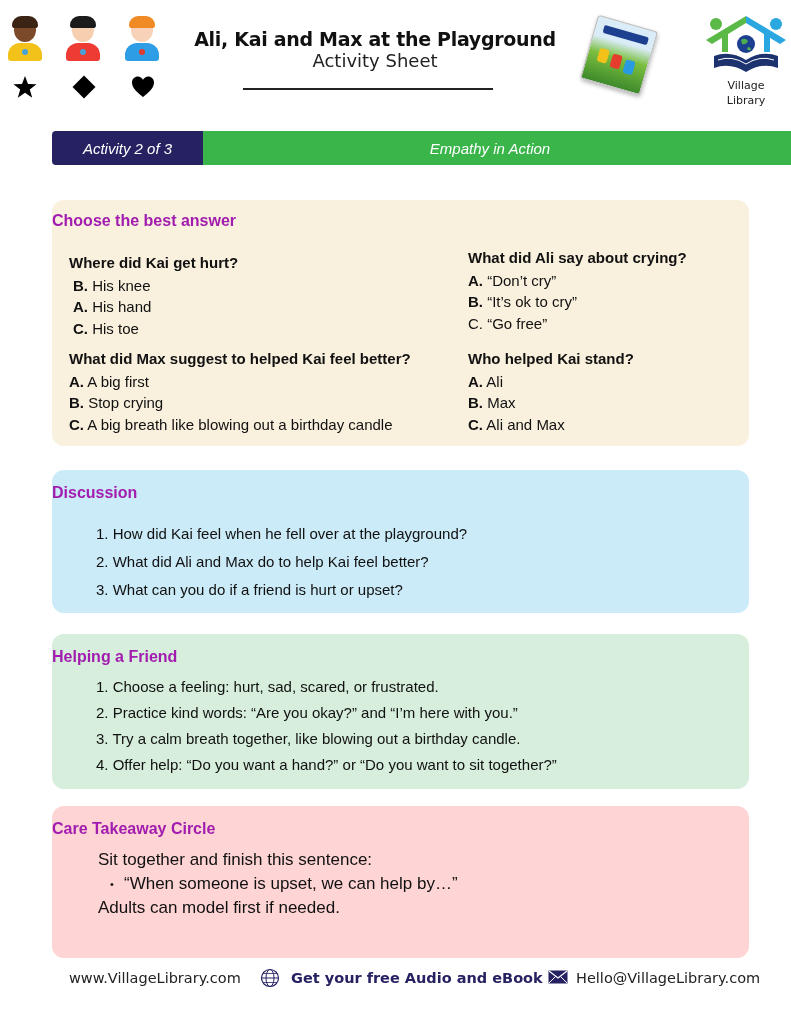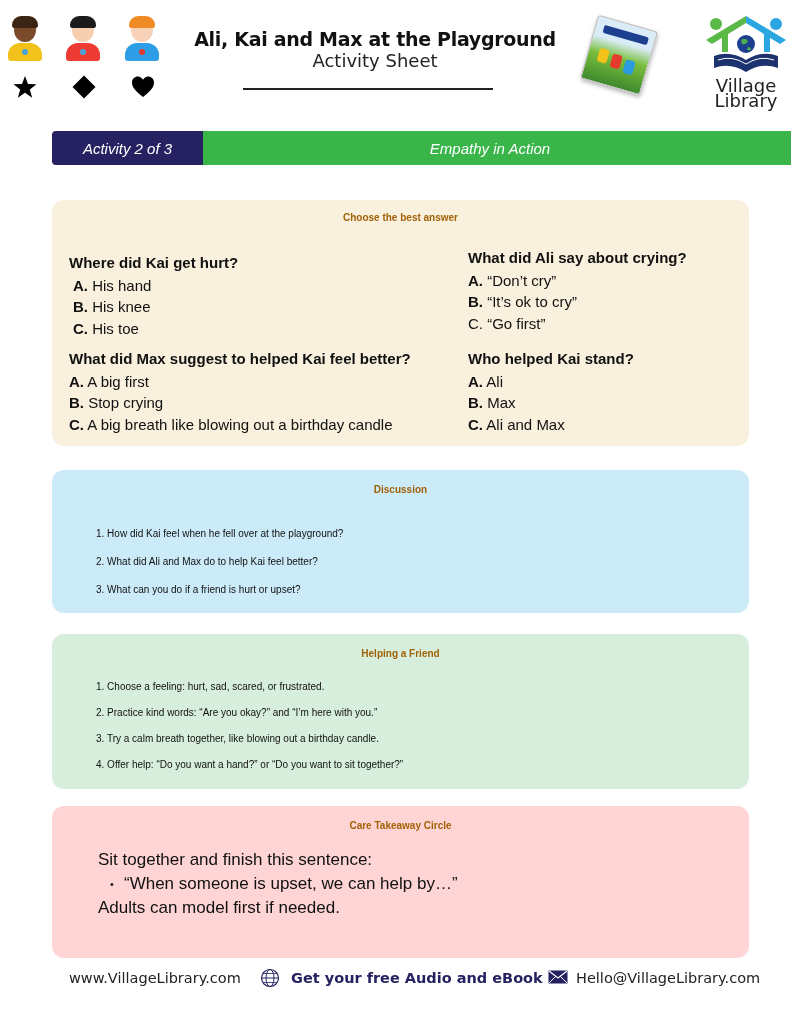--- a/index.html
+++ b/index.html
@@ -20,37 +20,37 @@
   .subtitle { font-family: "DejaVu Sans", sans-serif; font-size: 18px; color: #222; margin-top: 0px; line-height: 22px; }
   .title-rule { position: absolute; left: 243px; top: 88px; width: 250px; height: 2px; background: #222; }
   .book-cover { position: absolute; left: 588px; top: 22px; width: 62px; height: 66px; transform: rotate(16deg);
     background: linear-gradient(180deg, #d9ecf7 0%, #d9ecf7 30%, #7bbf3f 55%, #3e8a2c 100%);
     border: 1px solid #bbb; border-radius: 3px; box-shadow: 1px 2px 4px rgba(0,0,0,0.3); }
   .book-cover .bt { position: absolute; left: 8px; top: 7px; width: 46px; height: 8px; background: #1d3f8f; border-radius: 2px; }
   .book-cover .k1 { position:absolute; left:10px; top:30px; width:10px; height:14px; background:#f2c21a; border-radius:3px; }
   .book-cover .k2 { position:absolute; left:24px; top:32px; width:10px; height:14px; background:#e63c2e; border-radius:3px; }
   .book-cover .k3 { position:absolute; left:38px; top:34px; width:10px; height:14px; background:#2a9be0; border-radius:3px; }
   .logo { position: absolute; left: 700px; top: 10px; width: 80px; height: 100px; }
-  .logo-text { position: absolute; left: 0; top: 68px; width: 92px; text-align: center; font-family: "DejaVu Sans", sans-serif; font-size: 18px; line-height: 15px; color: #222; }
+  .logo-text { position: absolute; left: 0; top: 68px; width: 92px; text-align: center; font-family: "DejaVu Sans", sans-serif; font-size: 11px; line-height: 15px; color: #222; }
 
   .banner { position: absolute; left: 52px; top: 131px; width: 745px; height: 34px; border-radius: 4px; overflow: hidden; display: flex; font-style: italic; }
   .banner-left { width: 151px; background: #262262; color: #fff; display: flex; align-items: center; justify-content: center; font-size: 15px; }
   .banner-right { flex: 1; background: #39b54a; color: #fff; display: flex; align-items: center; justify-content: center; font-size: 15px; padding-right: 20px; }
 
   .card { position: absolute; left: 52px; width: 697px; border-radius: 12px; }
-  .card-title { text-align: center; font-weight: bold; font-size: 10px; color: #a16207; }
+  .card-title { text-align: left; font-weight: bold; font-size: 16px; color: #a21caf; }
   .quiz { top: 200px; height: 246px; background: #f9f0dd; }
   .quiz .card-title { position: absolute; top: 12px; width: 100%; }
   .q { position: absolute; font-size: 15px; line-height: 21.5px; }
   .q .qt { font-weight: bold; margin-bottom: 1px; }
   .q .opt b { font-weight: bold; }
   .disc { top: 470px; height: 143px; background: #cbebf8; }
   .help { top: 634px; height: 155px; background: #d6eedb; }
   .care { top: 806px; height: 152px; background: #ffd4d4; }
-  .ol { position: absolute; left: 44px; font-size: 10px; }
+  .ol { position: absolute; left: 44px; font-size: 15px; }
   .ol li { list-style: none; }
   .care .body { position: absolute; left: 46px; top: 42px; font-size: 17px; line-height: 24px; }
   .care .bullet { padding-left: 26px; position: relative; }
   .care .bullet::before { content: "•"; position: absolute; left: 12px; top: 0; font-size: 11px; }
 
   .footer { position: absolute; left: 0; top: 966px; width: 791px; height: 24px; display: flex; align-items: center; font-family: "DejaVu Sans", sans-serif; font-size: 14.5px; color: #222; margin-left: 24px; }
   .footer .site { position: absolute; left: 45px; }
   .footer .globe { position: absolute; left: 236px; top: 2px; }
   .footer .cta { position: absolute; left: 267px; font-weight: bold; color: #262262; }
   .footer .mail { position: absolute; left: 524px; top: 4px; }
@@ -133,30 +133,30 @@
 <div class="banner">
   <div class="banner-left">Activity 2 of 3</div>
   <div class="banner-right">Empathy in Action</div>
 </div>
 
 <div class="card quiz">
   <div class="card-title">Choose the best answer</div>
 
   <div class="q" style="left:17px; top:52px;">
     <div class="qt">Where did Kai get hurt?</div>
+    <div class="opt" style="padding-left:4px"><b>B.</b> <span>His knee</span></div>
     <div class="opt" style="padding-left:4px"><b>A.</b> <span>His hand</span></div>
-    <div class="opt" style="padding-left:4px"><b>B.</b> <span>His knee</span></div>
     <div class="opt" style="padding-left:4px"><b>C.</b> <span>His toe</span></div>
   </div>
 
   <div class="q" style="left:416px; top:47px;">
     <div class="qt">What did Ali say about crying?</div>
     <div class="opt"><b>A.</b> <span>“Don’t cry”</span></div>
     <div class="opt"><b>B.</b> <span>“It’s ok to cry”</span></div>
-    <div class="opt"><span>C.</span> <span>“Go first”</span></div>
+    <div class="opt"><span>C.</span> <span>“Go free”</span></div>
   </div>
 
   <div class="q" style="left:17px; top:148px;">
     <div class="qt">What did Max suggest to helped Kai feel better?</div>
     <div class="opt"><b>A.</b> <span>A big first</span></div>
     <div class="opt"><b>B.</b> <span>Stop crying</span></div>
     <div class="opt"><b>C.</b> <span>A big breath like blowing out a birthday candle</span></div>
   </div>
 
   <div class="q" style="left:416px; top:148px;">

